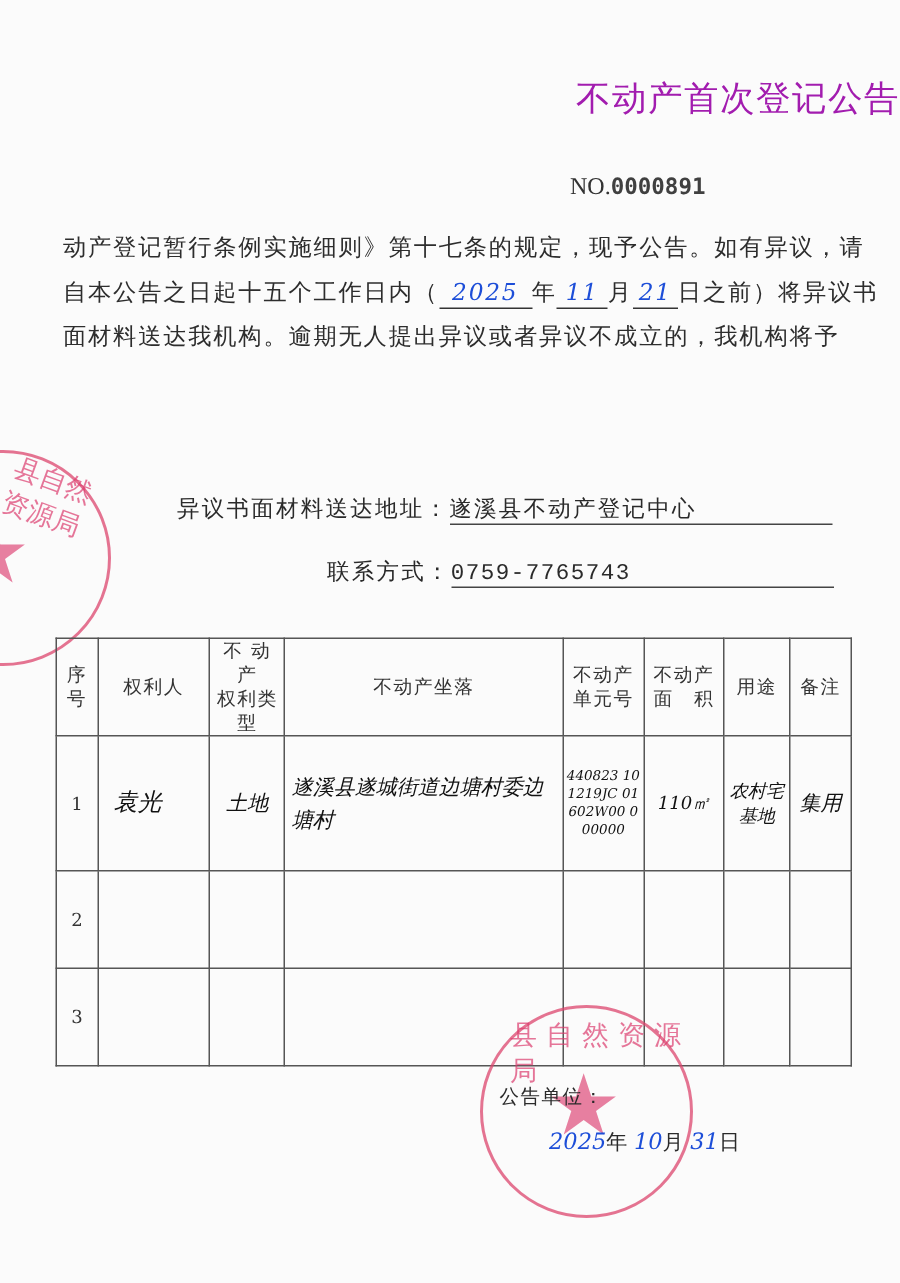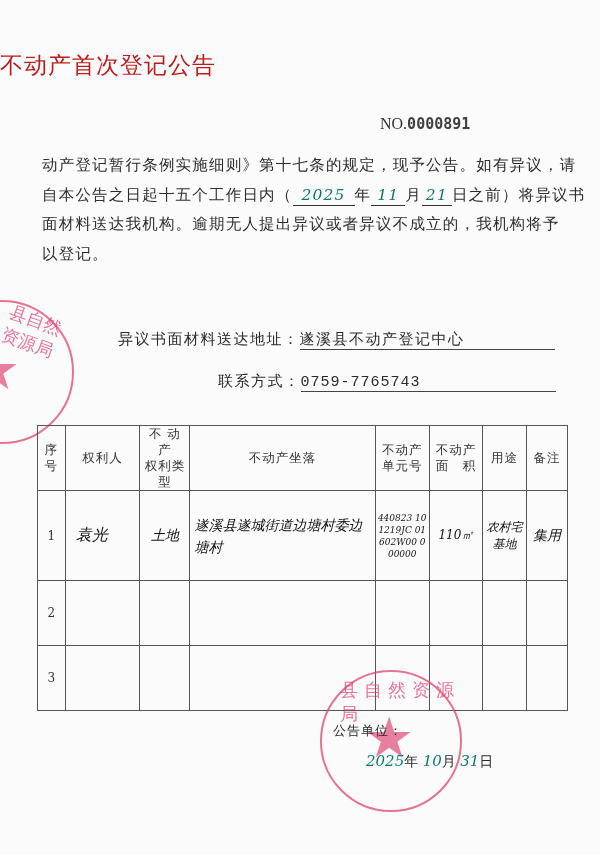--- a/index.html
+++ b/index.html
@@ -1,34 +1,34 @@
 <!DOCTYPE html>
 <html><head>
 <meta charset="utf-8">
 <style>
   html, body { margin: 0; padding: 0; }
   body {
     width: 600px; height: 855px; background: #fbfbfb; position: relative; overflow: hidden;
     font-family: "DejaVu Serif", "Liberation Serif", serif; color: #2a2a2a;
   }
   .title {
-    position: absolute; left: 0; width: 600px; top: 50px; text-align: left;
-    font-family: "DejaVu Sans", "Liberation Sans", sans-serif; font-size: 23px; letter-spacing: 1px; color: #b91c1c;
+    position: absolute; left: 0; width: 600px; top: 50px; text-align: right;
+    font-family: "DejaVu Sans", "Liberation Sans", sans-serif; font-size: 23px; letter-spacing: 1px; color: #a21caf;
   }
   .serial {
     position: absolute; left: 380px; top: 115px; font-size: 16px; color: #333;
     font-family: "Liberation Serif", serif;
   }
   .serial .num { color: #404040; font-family: "DejaVu Sans Mono", monospace; font-weight: bold; font-size: 15px; text-align: right; }
   .para {
     position: absolute; left: 42px; top: 151px; width: 530px; font-size: 15.5px; line-height: 29.5px;
     letter-spacing: 1.2px; color: #2d2d2d;
   }
   .para .line { white-space: nowrap; }
-  .hand { font-family: "DejaVu Serif", serif; font-style: italic; color: #0f766e; }
+  .hand { font-family: "DejaVu Serif", serif; font-style: italic; color: #1d4ed8; }
   .blank { display: inline-block; border-bottom: 1px solid #333; text-align: center; line-height: 20px; }
   .addr-row {
     position: absolute; left: 118px; top: 330px; font-size: 15px; letter-spacing: 1.5px; white-space: nowrap;
   }
   .addr-row .val { display: inline-block; width: 255px; border-bottom: 1.5px solid #444; }
   .contact-row {
     position: absolute; left: 218px; top: 372px; font-size: 15px; letter-spacing: 1.5px; white-space: nowrap;
   }
   .contact-row .val { display: inline-block; width: 255px; border-bottom: 1.5px solid #444; font-family: "Liberation Mono", monospace; letter-spacing: 1px; }
   table.grid {
@@ -70,21 +70,20 @@
 <div class="serial">
   <span>NO.</span><span class="num">0000891</span>
 </div>
 
 <div class="para">
   <div class="line">动产登记暂行条例实施细则》第十七条的规定，现予公告。如有异议，请</div>
   <div class="line">
     <span>自本公告之日起十五个工作日内（</span><span class="blank hand" style="width:62px">2025</span><span>年</span><span class="blank hand" style="width:34px">11</span><span>月</span><span class="blank hand" style="width:30px">21</span><span>日之前）将异议书</span>
   </div>
   <div class="line">面材料送达我机构。逾期无人提出异议或者异议不成立的，我机构将予</div>
-  <div class="line">以登记。</div>
 </div>
 
 <div class="addr-row">
   <span>异议书面材料送达地址：</span><span class="val">遂溪县不动产登记中心</span>
 </div>
 
 <div class="contact-row">
   <span>联系方式：</span><span class="val">0759-7765743</span>
 </div>
 

